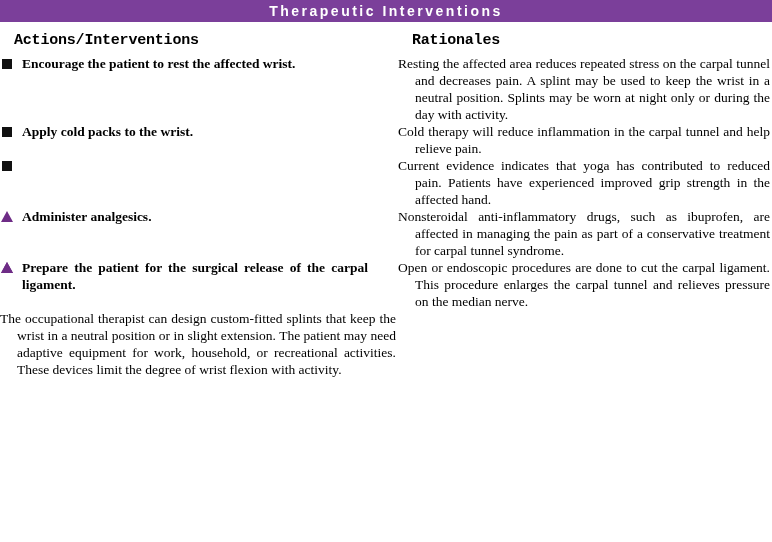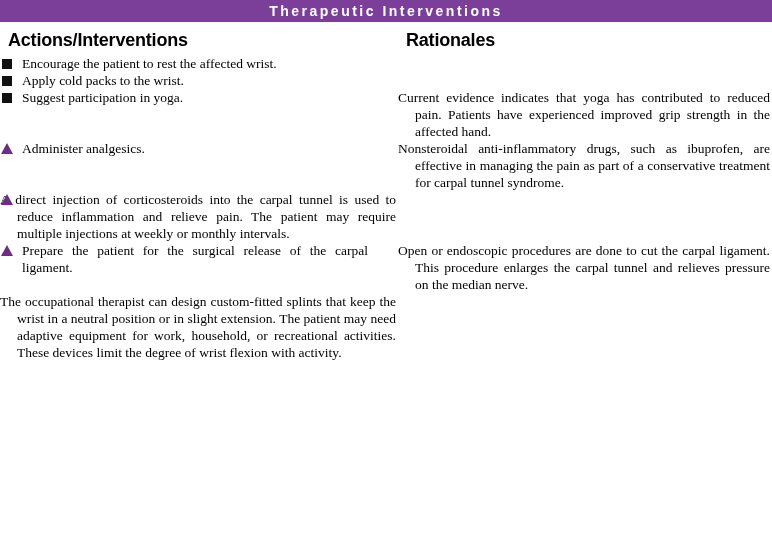--- a/index.html
+++ b/index.html
@@ -29,36 +29,37 @@
     font-size: 14px;
     letter-spacing: 2.5px;
     white-space: nowrap;
   }
   .col-headers {
     display: grid;
     grid-template-columns: 398px 1fr;
     padding: 10px 0 6px 0;
   }
   .col-header {
-    font-family: Liberation Sans, sans-serif;
+    font-family: Liberation Mono, monospace;
     font-weight: bold;
-    font-size: 18px;
+    font-size: 15px;
     letter-spacing: -0.2px;
-    padding-left: 8px;
+    padding-left: 14px;
   }
   .rows { display: block; }
   .row {
     display: grid;
     grid-template-columns: 398px 1fr;
   }
   .action {
     position: relative;
     padding-left: 22px;
     padding-right: 30px;
     text-align: justify;
+    font-weight: bold;
   }
   .bullet-square {
     position: absolute;
     left: 2px;
     top: 4px;
     width: 10px;
     height: 10px;
     background: var(--square-bullet, #111111);
   }
   .bullet-triangle {
@@ -88,53 +89,53 @@
   <div class="col-headers">
     <div class="col-header">Actions/Interventions</div>
     <div class="col-header">Rationales</div>
   </div>
   <div class="rows" id="rows-container">
   <div class="row">
     <div class="action">
       <span class="bullet bullet-square"></span>
       <span class="action-text">Encourage the patient to rest the affected wrist.</span>
     </div>
+    <div class="rationale">Resting the affected area reduces repeated stress on the carpal tunnel and decreases pain. A splint may be used to keep the wrist in a neutral position. Splints may be worn at night only or during the day with activity.</div>
   </div>
 
   <div class="row">
     <div class="action">
       <span class="bullet bullet-square"></span>
       <span class="action-text">Apply cold packs to the wrist.</span>
     </div>
+    <div class="rationale">Cold therapy will reduce inflammation in the carpal tunnel and help relieve pain.</div>
   </div>
 
   <div class="row">
     <div class="action">
       <span class="bullet bullet-square"></span>
-      <span class="action-text">Suggest participation in yoga.</span>
     </div>
     <div class="rationale">Current evidence indicates that yoga has contributed to reduced pain. Patients have experienced improved grip strength in the affected hand.</div>
   </div>
 
   <div class="row">
     <div class="action">
       <span class="bullet bullet-triangle"></span>
       <span class="action-text">Administer analgesics.</span>
     </div>
-    <div class="rationale">Nonsteroidal anti-inflammatory drugs, such as ibuprofen, are effective in managing the pain as part of a conservative treatment for carpal tunnel syndrome.</div>
+    <div class="rationale">Nonsteroidal anti-inflammatory drugs, such as ibuprofen, are affected in managing the pain as part of a conservative treatment for carpal tunnel syndrome.</div>
   </div>
 
   <div class="row">
     <div class="action">
       <span class="bullet bullet-triangle"></span>
     </div>
   </div>
 
   <div class="row">
-    <div class="rationale">A direct injection of corticosteroids into the carpal tunnel is used to reduce inflammation and relieve pain. The patient may require multiple injections at weekly or monthly intervals.</div>
   </div>
 
   <div class="row">
     <div class="action">
       <span class="bullet bullet-triangle"></span>
       <span class="action-text">Prepare the patient for the surgical release of the carpal ligament.</span>
     </div>
     <div class="rationale">Open or endoscopic procedures are done to cut the carpal ligament. This procedure enlarges the carpal tunnel and relieves pressure on the median nerve.</div>
   </div>
 

